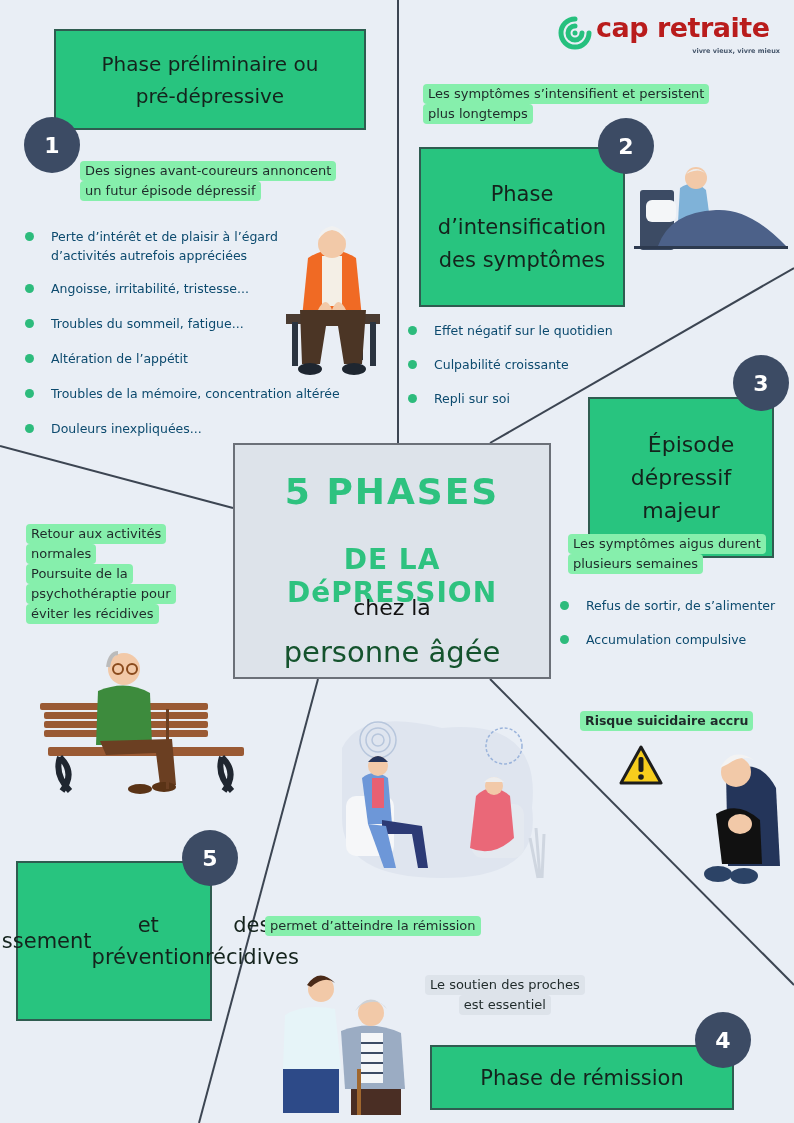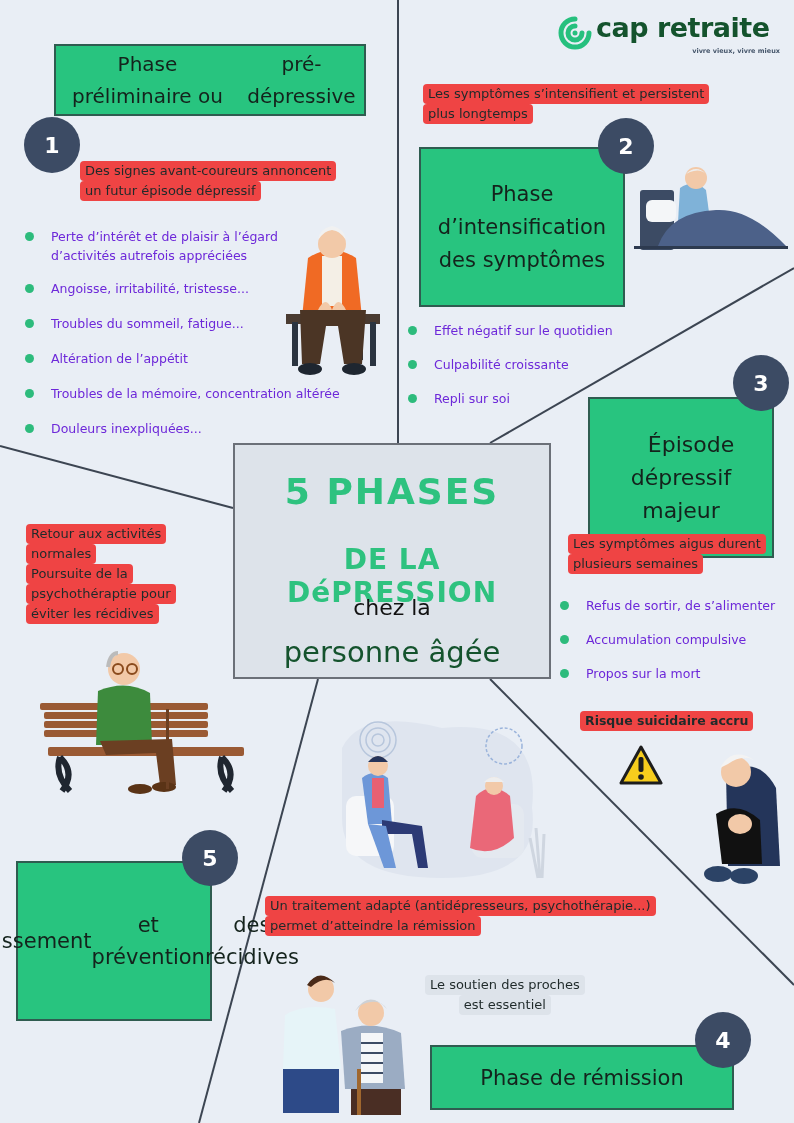--- a/index.html
+++ b/index.html
@@ -8,21 +8,21 @@
     background: #e9eef5;
     font-family: "DejaVu Sans", sans-serif;
     color: #1c1c1c;
     position: relative;
   }
   .lines { position: absolute; left: 0; top: 0; width: 794px; height: 1123px; pointer-events: none; }
 
   
   .logo { position: absolute; left: 558px; top: 14px; width: 230px; height: 50px; }
   .logo-mark { position: absolute; left: 0; top: 2px; width: 34px; height: 34px; }
-  .logo-text { position: absolute; left: 38px; top: -2px; font-family: "DejaVu Sans", sans-serif; font-weight: bold; font-size: 27px; color: #14532d; letter-spacing: -0.5px; }
+  .logo-text { position: absolute; left: 38px; top: -2px; font-family: "DejaVu Sans", sans-serif; font-weight: bold; font-size: 27px; color: #b91c1c; letter-spacing: -0.5px; }
   .logo-tag { position: absolute; right: 8px; top: 33px; font-size: 6.5px; font-weight: bold; color: #46566b; }
 
   
   .phase-box {
     position: absolute;
     background: #28c47f;
     border: 2px solid #2f5c50;
     display: flex; align-items: center; justify-content: center;
     text-align: center;
     color: #14231c;
@@ -42,28 +42,28 @@
   }
 
   
   .hl {
     position: absolute;
     font-size: 13px; line-height: 20px;
     color: #1f2a2a;
   }
   .hl span.row {
     display: inline-block;
-    background: #ef4444;
+    background: #86efac;
     padding: 0 5px;
     border-radius: 4px;
   }
   .hl.grey span.row { background: #dde3ea; }
 
   
-  .blist { position: absolute; list-style: none; font-size: 12.5px; color: #6d28d9; }
+  .blist { position: absolute; list-style: none; font-size: 12.5px; color: #0c4a6e; }
   .blist li { position: relative; padding-left: 26px; }
   .blist li::before {
     content: ""; position: absolute; left: 0; top: 5px;
     width: 9px; height: 9px; border-radius: 50%; background: #2dbb7c;
   }
 
   
   .center-box {
     position: absolute; left: 233px; top: 443px; width: 318px; height: 236px;
     background: #dde3ea; border: 2px solid #6b7078;
@@ -91,21 +91,21 @@
 <div class="logo">
   <svg class="logo-mark" viewBox="0 0 34 34">
     <path d="M17 3 A14 14 0 1 0 31 17" fill="none" stroke="#26c07e" stroke-width="5" stroke-linecap="round"></path>
     <path d="M17 10 A7 7 0 1 0 24 17" fill="none" stroke="#26c07e" stroke-width="5" stroke-linecap="round"></path>
     <circle cx="17" cy="17" r="2.5" fill="#26c07e"></circle>
   </svg>
   <div class="logo-text">cap retraite</div>
   <div class="logo-tag">vivre vieux, vivre mieux</div>
 </div>
 
-<div class="phase-box" style="left:54px; top:44px; width:312px; height:72px; font-size:20px; line-height:32px; flex-direction:row;">
+<div class="phase-box" style="left:54px; top:29px; width:312px; height:101px; font-size:20px; line-height:32px; flex-direction:column;">
   <span>Phase préliminaire ou</span>
   <span>pré-dépressive</span>
 </div>
 <div class="num" style="left:24px; top:117px;">1</div>
 <div class="hl" style="left:80px; top:161px;">
   <span class="row">Des signes avant-coureurs annoncent</span><br>
   <span class="row">un futur épisode dépressif</span>
 </div>
 <ul class="blist" style="left:25px; top:227px;">
   <li style="line-height:19px; margin-bottom:14px;">
@@ -166,21 +166,20 @@
   <span>majeur</span>
 </div>
 <div class="num" style="left:733px; top:355px;">3</div>
 <div class="hl" style="left:568px; top:534px;">
   <span class="row">Les symptômes aigus durent</span><br>
   <span class="row">plusieurs semaines</span>
 </div>
 <ul class="blist" style="left:560px; top:596px;">
   <li style="line-height:19px; margin-bottom:15px;">Refus de sortir, de s’alimenter</li>
   <li style="line-height:19px; margin-bottom:15px;">Accumulation compulsive</li>
-  <li style="line-height:19px;">Propos sur la mort</li>
 </ul>
 <div class="hl" style="left:580px; top:711px;">
   <span class="row warn-label">Risque suicidaire accru</span>
 </div>
 <svg class="illus" style="left:618px; top:744px;" width="46" height="42" viewBox="0 0 46 42">
   <path d="M23 3 L43 39 L3 39 Z" fill="#f7cd1d" stroke="#1d1d1d" stroke-width="3" stroke-linejoin="round"></path>
   <rect x="20.5" y="13" width="5" height="15" rx="2" fill="#1d1d1d"></rect>
   <circle cx="23" cy="33" r="2.8" fill="#1d1d1d"></circle>
 </svg>
 
@@ -249,21 +248,21 @@
   <path d="M46 54 Q56 42 66 54 Z" fill="#25345a"></path>
   <path d="M60 112 L100 118 L106 160 L96 160 L90 126 L60 126 Z" fill="#2c3a75"></path>
   <path d="M46 116 L64 118 L74 160 L62 160 Z" fill="#6d97d8"></path>
   <rect x="150" y="96" width="52" height="54" rx="10" fill="#e4e9f0"></rect>
   <path d="M154 88 Q170 72 188 88 L192 130 Q170 150 148 140 Z" fill="#ea6878"></path>
   <circle cx="172" cy="78" r="9" fill="#f2c9a8"></circle>
   <path d="M162 74 Q172 64 182 74 Z" fill="#eeeeee"></path>
   <path d="M214 120 L218 170 M222 126 L220 170 M208 130 L216 170" stroke="#cfd6e0" stroke-width="3"></path>
 </svg>
 <div class="hl" style="left:265px; top:896px;">
-  <span class="row">Un traitement adapté (antidépresseurs, psychothérapie...)</span><br>
+  <br>
   <span class="row">permet d’atteindre la rémission</span>
 </div>
 
 <svg class="illus" style="left:275px; top:965px;" width="140" height="152" viewBox="0 0 140 152">
   <path d="M10 50 Q30 38 60 44 L66 104 L8 104 Z" fill="#e6f4f8"></path>
   <circle cx="46" cy="24" r="13" fill="#f2c9a8"></circle>
   <path d="M32 20 Q44 2 60 18 Q50 10 36 22 Z" fill="#4a2a18"></path>
   <rect x="8" y="104" width="56" height="44" fill="#2d4a88"></rect>
   <path d="M66 66 Q96 54 126 68 L130 124 L70 124 Z" fill="#9bacc3"></path>
   <rect x="86" y="68" width="22" height="50" fill="#f4f6f8"></rect>

